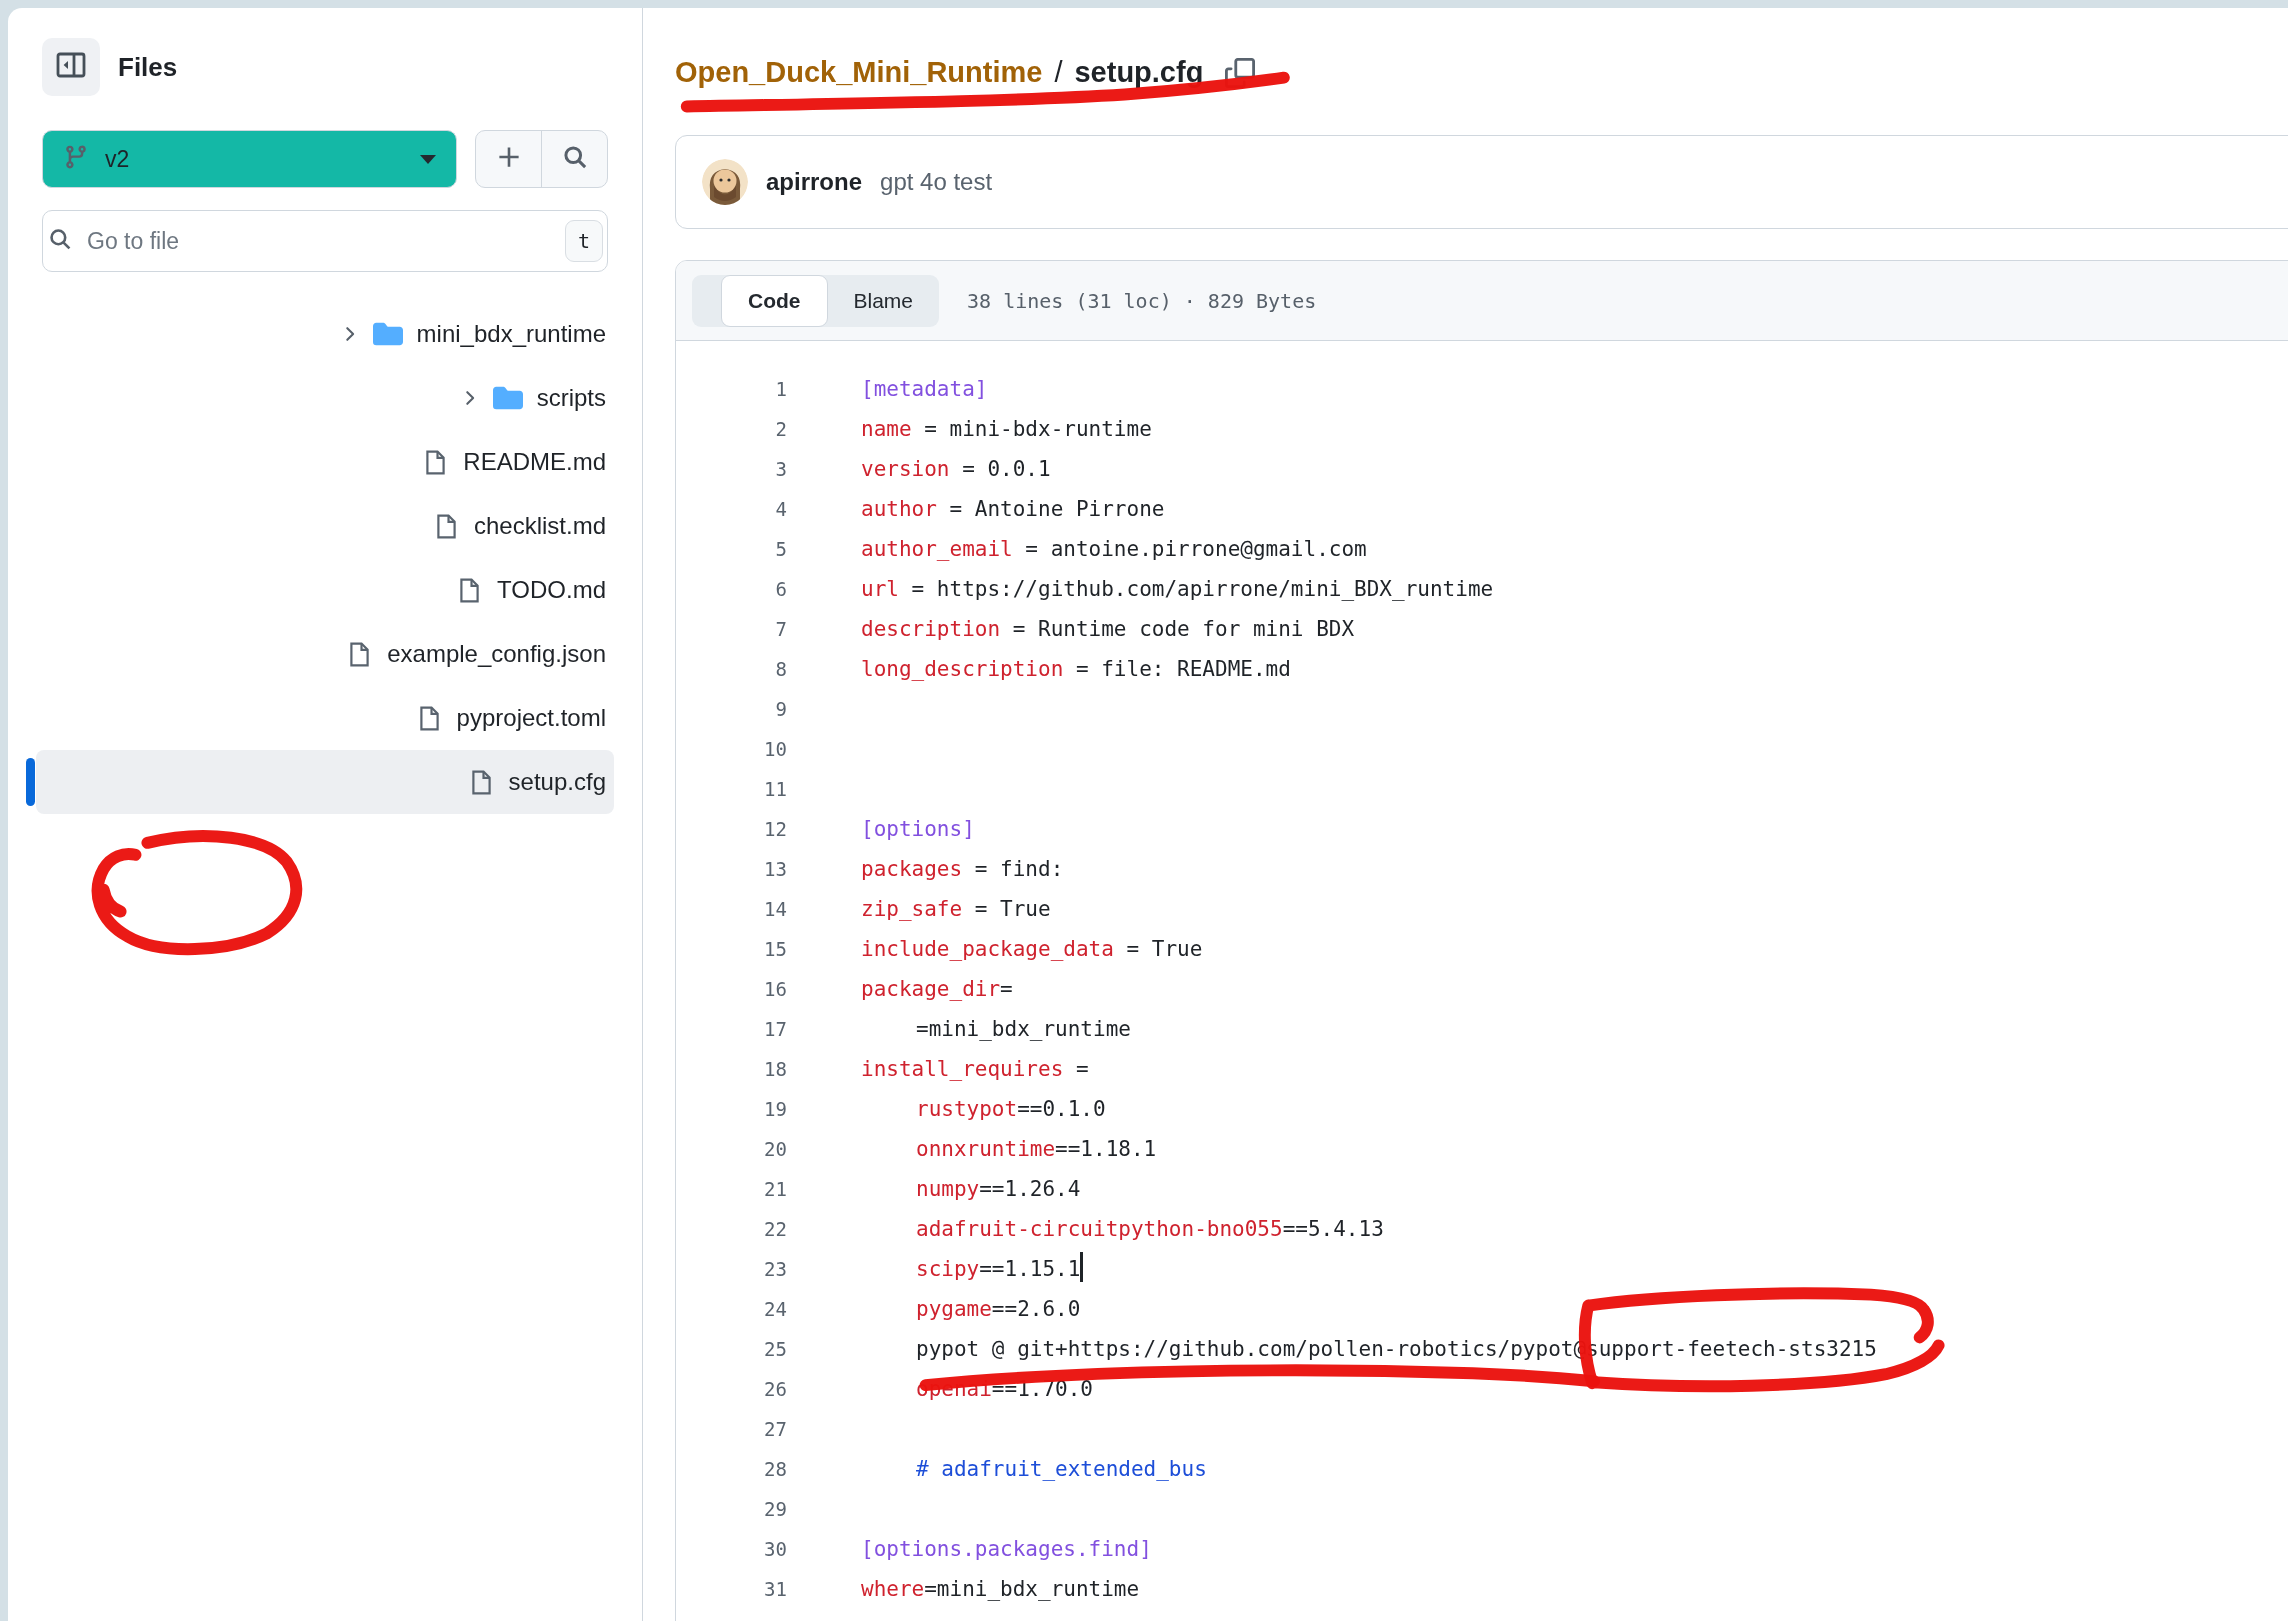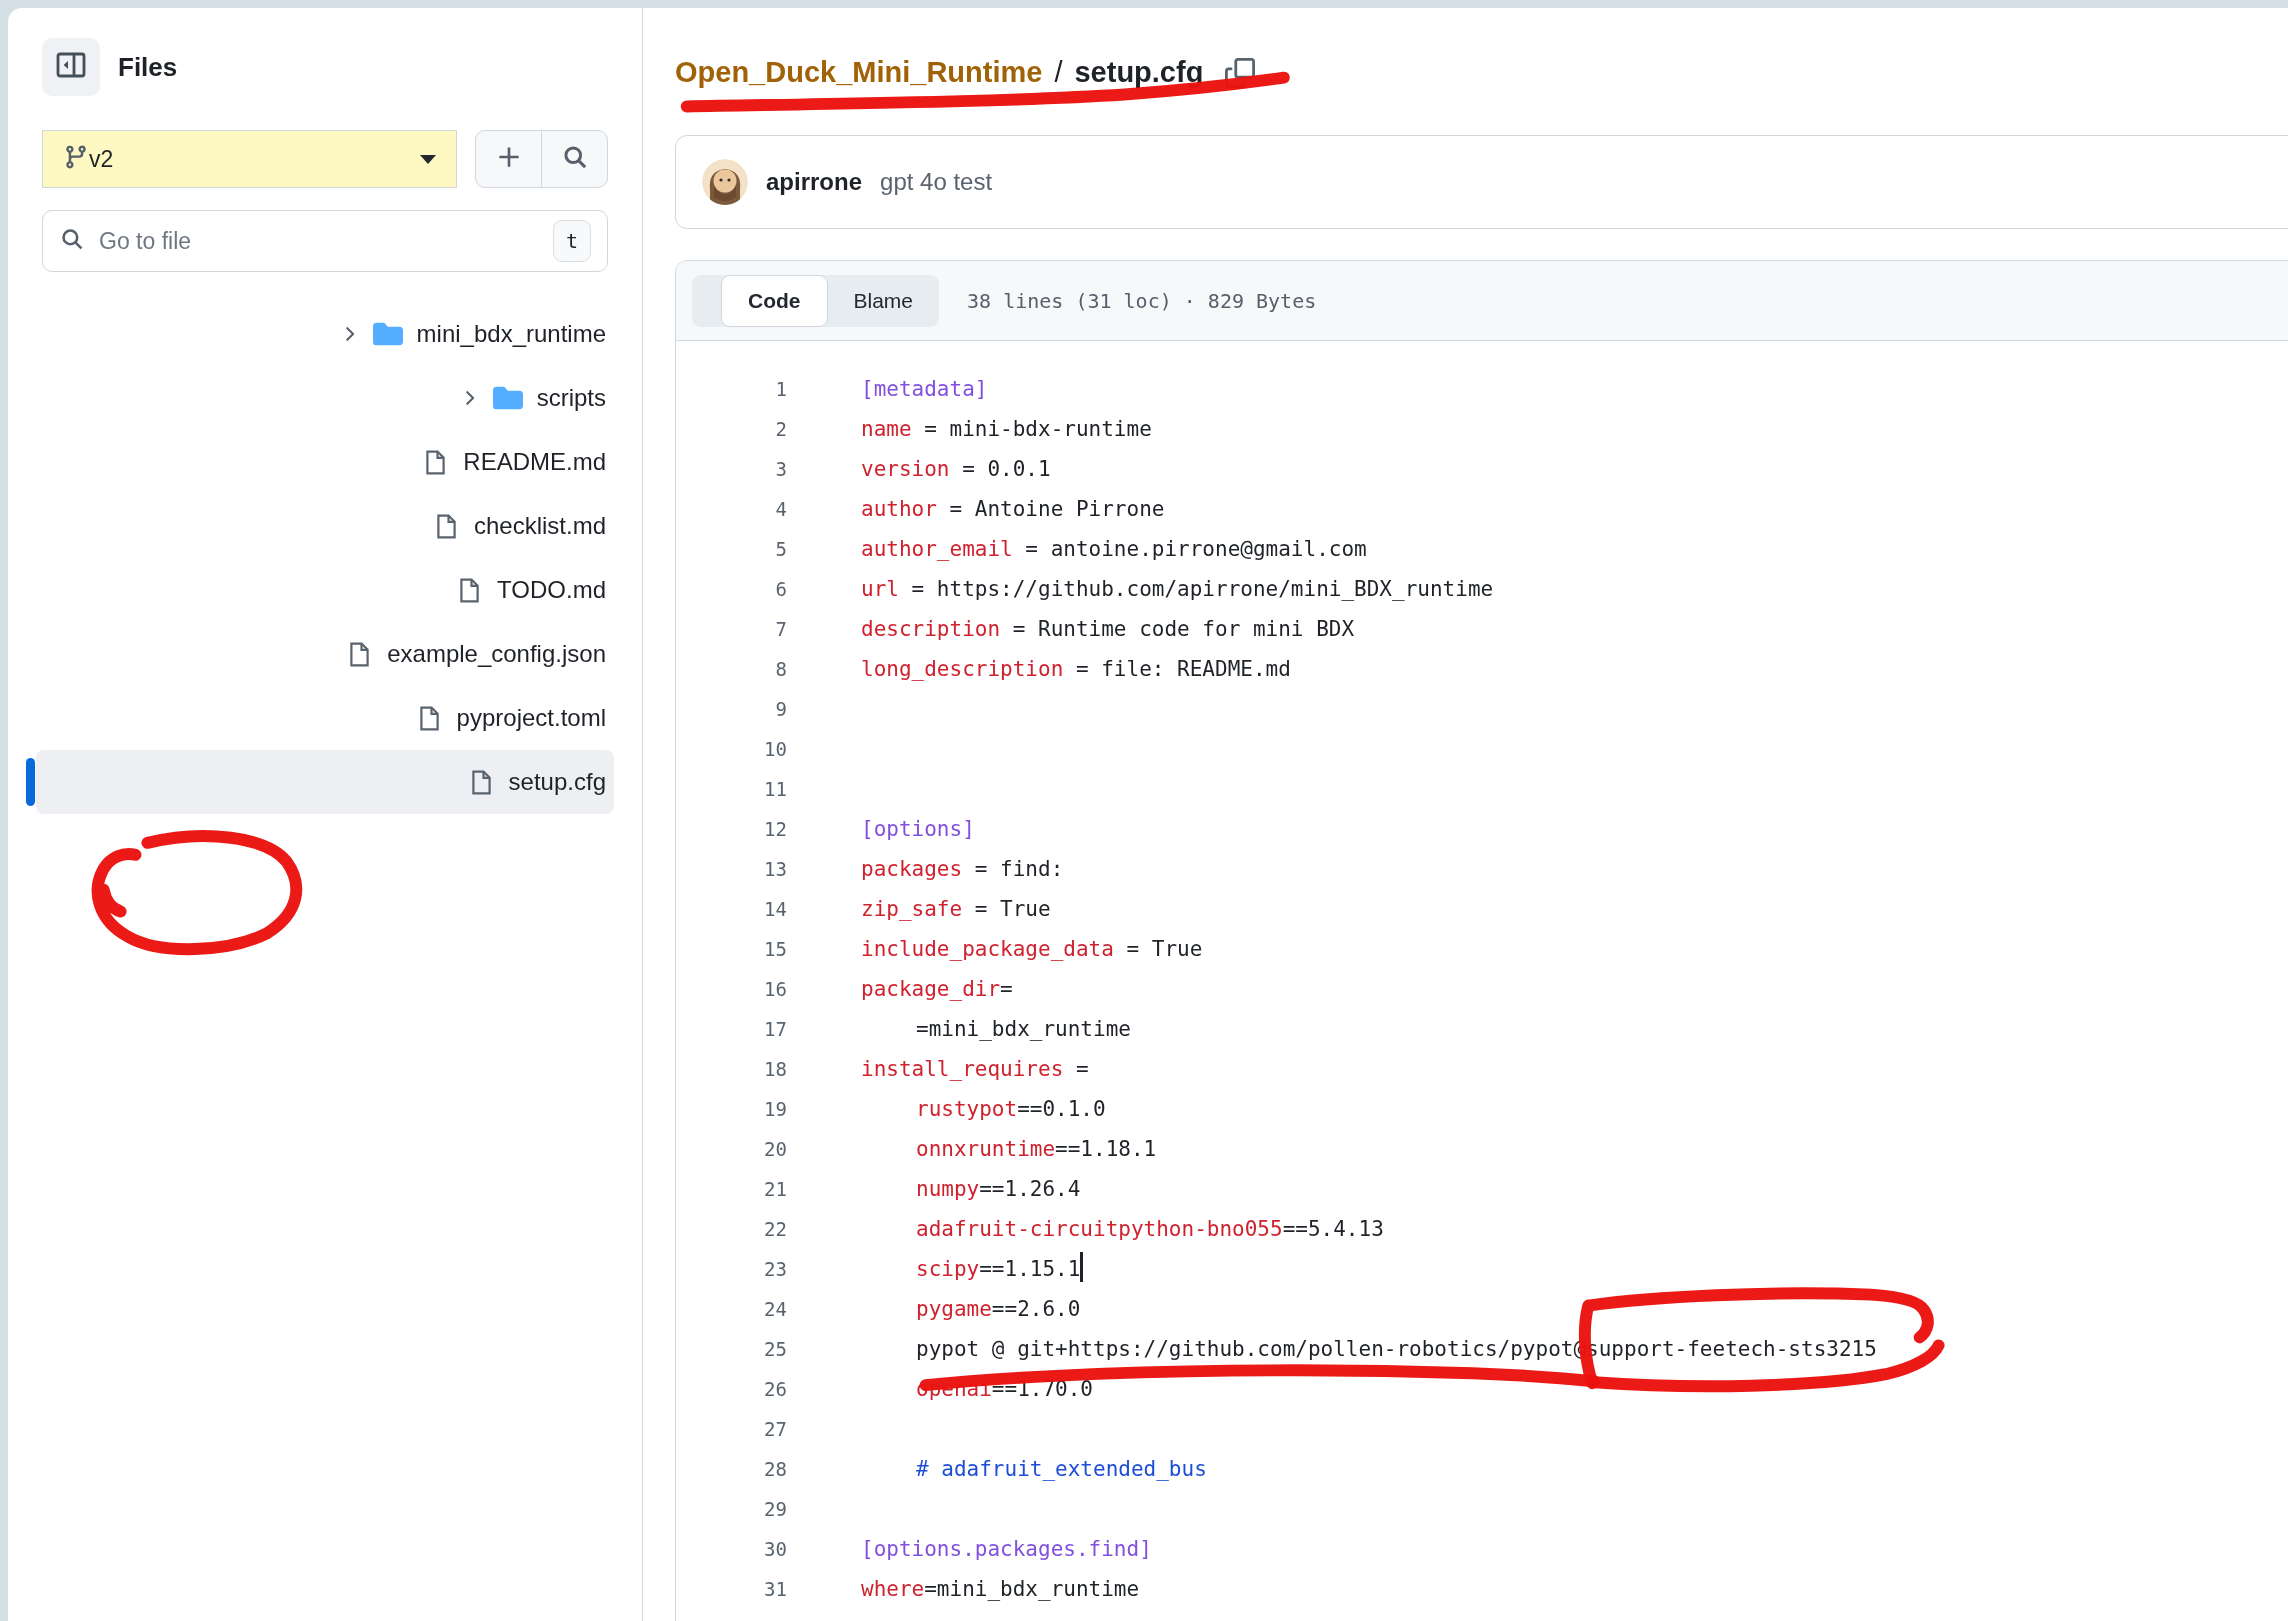--- a/index.html
+++ b/index.html
@@ -9,27 +9,27 @@
     font-family:"Liberation Sans", sans-serif;
     color:#1f2328;
   }
   .panel{position:absolute;background:#fff;}
   
   .sidebar{left:8px;top:8px;width:634px;height:1614px;border-right:1.5px solid #d0d7de;border-top-left-radius:14px;}
   .sb-header{display:flex;align-items:center;gap:18px;margin:30px 0 0 34px;}
   .toggle-btn{width:58px;height:58px;border-radius:10px;background:#eff1f4;display:flex;align-items:center;justify-content:center;cursor:pointer;}
   .sb-title{font-size:26px;font-weight:700;}
   .sb-controls{display:flex;gap:18px;margin:34px 34px 0 34px;}
-  .branch-btn{flex:1;height:58px;border:1.5px solid #d0d7de;border-radius:0;display:flex;align-items:center;padding:0 20px;background:#fef9c3;box-sizing:border-box;}
+  .branch-btn{flex:1;height:58px;border:1.5px solid #d0d7de;border-radius:10px;display:flex;align-items:center;gap:16px;padding:0 20px;background:#14b8a6;box-sizing:border-box;}
   .branch-label{font-size:23px;font-weight:500;}
   .caret-down{margin-left:auto;width:0;height:0;border-left:8px solid transparent;border-right:8px solid transparent;border-top:9px solid #24292f;}
   .btn-group{width:133px;height:58px;border:1.5px solid #d0d7de;border-radius:10px;background:#f6f8fa;display:flex;box-sizing:border-box;overflow:hidden;}
   .btn-group .cell{flex:1;display:flex;align-items:center;justify-content:center;}
   .btn-group .cell + .cell{border-left:1.5px solid #d0d7de;}
-  .goto{margin:22px 34px 0 34px;height:62px;border:1.5px solid #d0d7de;border-radius:10px;display:flex;align-items:center;gap:14px;padding:0 16px;box-sizing:border-box;}
+  .goto{margin:22px 34px 0 34px;height:62px;border:1.5px solid #d0d7de;border-radius:10px;display:flex;align-items:center;gap:14px;padding:0 4px;box-sizing:border-box;}
   .goto-ph{font-size:23px;color:#6e7781;}
   .kbd{margin-left:auto;width:36px;height:40px;border:1.5px solid #d9dee3;border-radius:9px;background:#f7f9fa;display:flex;align-items:center;justify-content:center;font-family:"DejaVu Sans Mono",monospace;font-size:20px;color:#1f2328;}
   .tree{margin:30px 28px 0 28px;position:relative;}
   .tree-row{position:relative;height:64px;display:flex;align-items:center;gap:10px;padding:0 8px;font-size:24px;border-radius:8px;cursor:pointer;justify-content:flex-end;}
   .tree-row .chev{width:28px;display:flex;justify-content:center;}
   .tree-row .spacer{width:28px;}
   .tree-row .label{margin-left:4px;}
   .tree-row.selected{background:#edeff2;}
   .accent-bar{position:absolute;left:-10px;top:8px;width:9px;height:48px;border-radius:5px;background:#0969da;}
   

